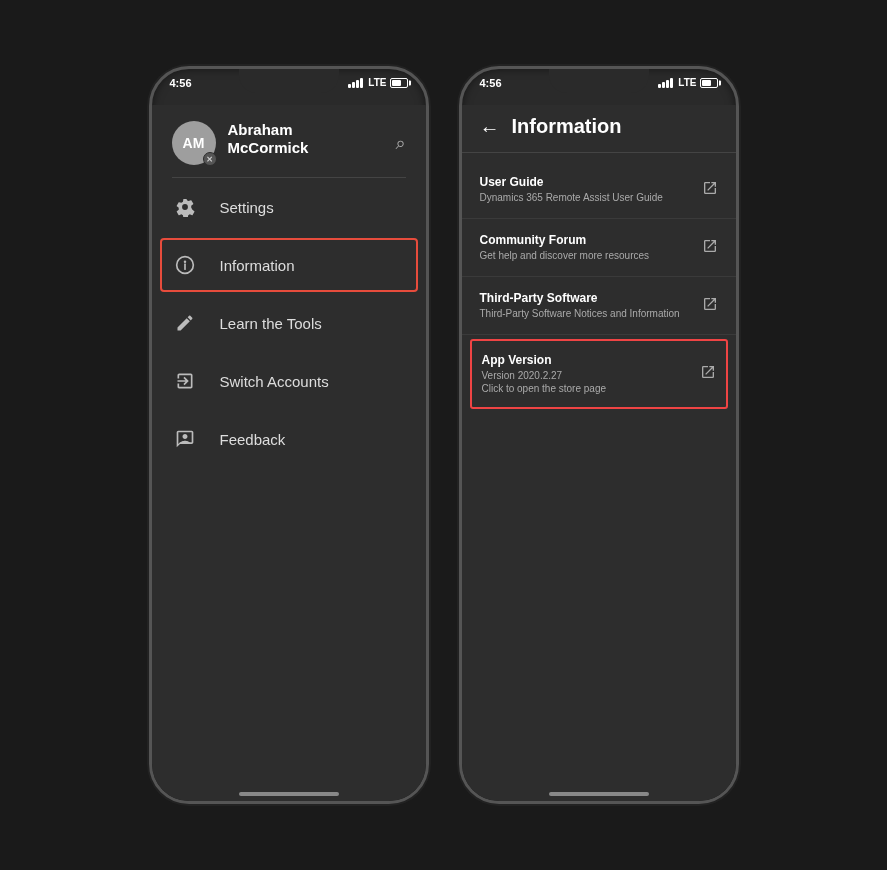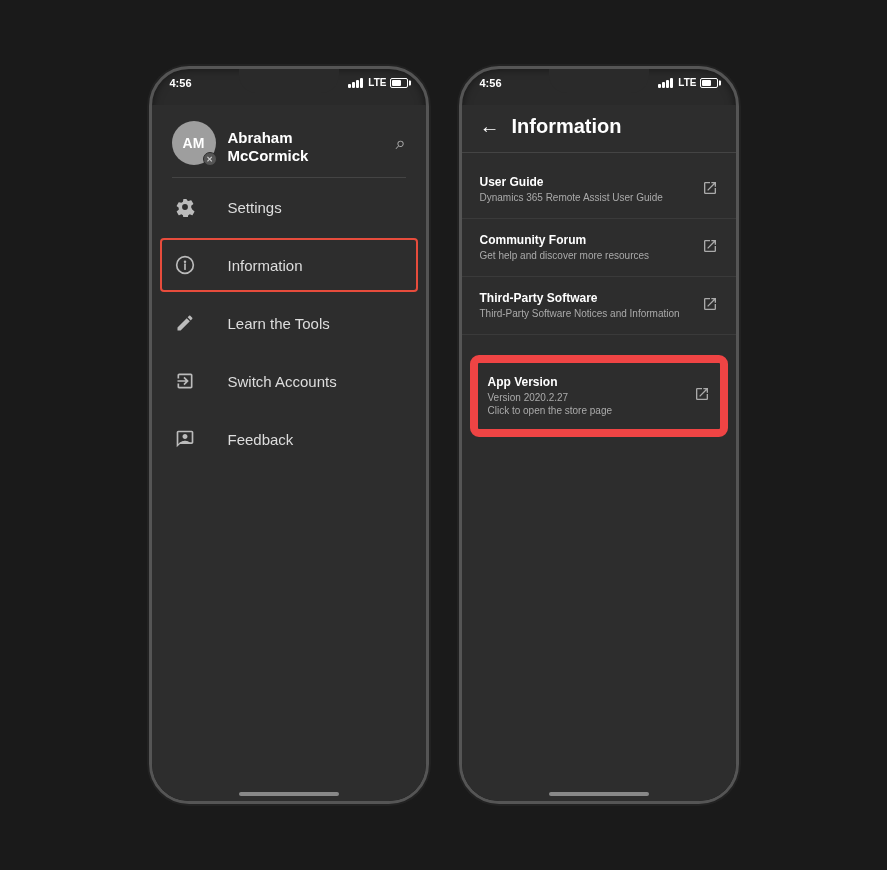--- a/index.html
+++ b/index.html
@@ -118,21 +118,21 @@
 
     .user-section {
       padding: 16px 20px 12px;
       display: flex;
       align-items: center;
       justify-content: space-between;
     }
 
     .user-info {
       display: flex;
-      align-items: flex-end;
+      align-items: flex-start;
       gap: 12px;
     }
 
     .avatar {
       width: 44px;
       height: 44px;
       border-radius: 50%;
       background: #9e9e9e;
       display: flex;
       align-items: center;
@@ -174,21 +174,21 @@
 
     .menu-divider {
       height: 1px;
       background: #444;
       margin: 0 20px;
     }
 
     .menu-item {
       display: flex;
       align-items: center;
-      gap: 32px;
+      gap: 24px;
       padding: 16px 20px;
       color: #ddd;
       font-size: 16px;
       cursor: pointer;
       border: 2px solid transparent;
     }
 
     .menu-item.active {
       border: 2px solid #e74c3c;
       border-radius: 4px;
@@ -260,23 +260,23 @@
     .info-item {
       display: flex;
       align-items: center;
       justify-content: space-between;
       padding: 14px 18px;
       border-bottom: 1px solid #3a3a3a;
       cursor: pointer;
     }
 
     .info-item.highlighted {
-      border: 8px solid #ef4444;
-      border-radius: 9px;
-      margin: 20px 8px;
+      border: 2px solid #ef4444;
+      border-radius: 3px;
+      margin: 4px 8px;
       padding: 12px 10px;
     }
 
     .info-item-text {
       flex: 1;
     }
 
     .info-item-title {
       color: #fff;
       font-size: 12px;

